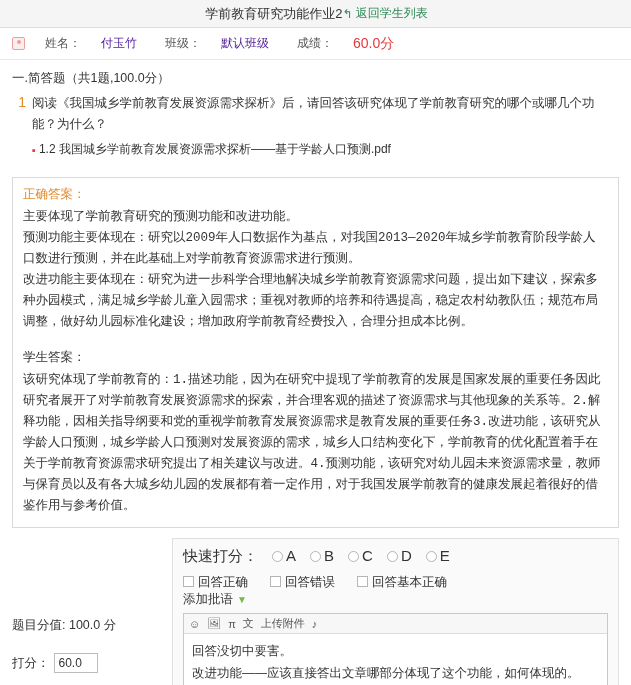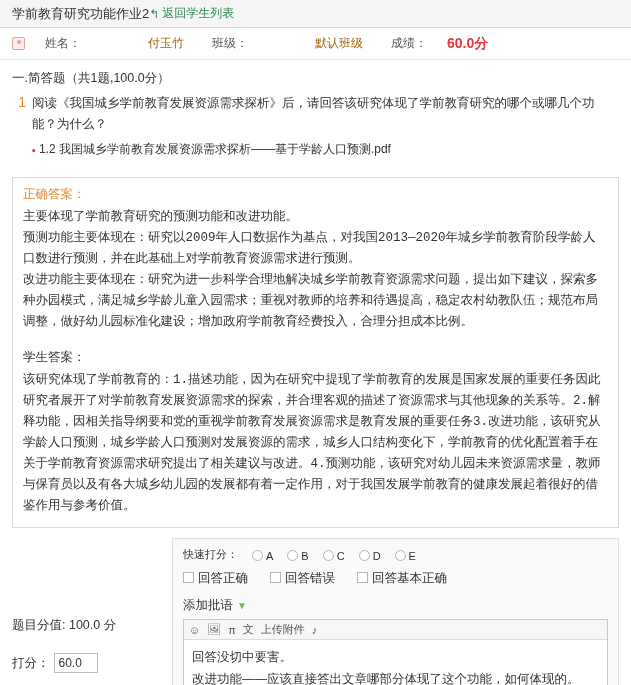--- a/index.html
+++ b/index.html
@@ -12,21 +12,21 @@
     font-size: 12px;
     color: #333;
     overflow: hidden;
   }
   .topbar {
     height: 28px;
     background: #f5f5f5;
     border-bottom: 1px solid #dcdcdc;
     display: flex;
     align-items: center;
-    justify-content: flex-start;
+    justify-content: center;
     padding: 0 10px 0 12px;
   }
   .topbar-title {
     font-size: 13px;
     color: #333;
   }
   .back-link {
     font-size: 12px;
     color: #2e8b57;
     cursor: pointer;
@@ -52,22 +52,22 @@
     border-radius: 2px;
     position: relative;
   }
   .user-icon:after{
     content:"";
     position:absolute; left:4px; top:2px;
     width:4px;height:4px;border-radius:50%;
     background:#e8a0a0;
   }
   .lbl { color:#555; }
-  .val { color:#a16207; margin-right:8px;margin-left:47px; }
-  .score-val { color:#e4393c; font-size:14px; font-weight:bold; }
+  .val { color:#4c1d95; margin-right:8px; }
+  .score-val { color:#e4393c; font-size:14px; font-weight:normal; }
 
   .section-title {
     padding: 10px 19px 6px 12px;
     font-size: 12.5px;
     color: #333;
   }
 
   .q-block { padding: 0 12px; display:flex; gap:6px; }
   .q-num {
     color:#e08a2e;
@@ -141,23 +141,23 @@
     font-family:"Liberation Sans", sans-serif;
   }
   .grade-right {
     flex: 1;
     border: 1px solid #e0e0e0;
     background: #fafafa;
     padding: 8px 10px;
   }
   .quick-row {
     display:flex;
-    align-items:flex-end;
+    align-items:flex-start;
     gap:14px;
-    font-size:11px;
+    font-size:15px;
     color:#333;
     margin-bottom:8px;
   }
   .radio {
     display:inline-block;
     width:11px;height:11px;
     border:1px solid #b5b5b5;
     border-radius:50%;
     background:#fff;
     vertical-align:-1px;
@@ -169,21 +169,21 @@
     width:11px;height:11px;
     border:1px solid #b5b5b5;
     background:#fff;
     vertical-align:-1px;
     margin-right:4px;
   }
   .check-row {
     display:flex;
     gap:22px;
     font-size:12.5px;
-    margin-bottom:10px;
+    margin-bottom:0;
     color:#333;
   }
   .add-comment {
     font-size:12.5px;
     color:#333;
     margin-bottom:5px;
     display:flex;
     align-items:center;
     gap:4px;
   }

